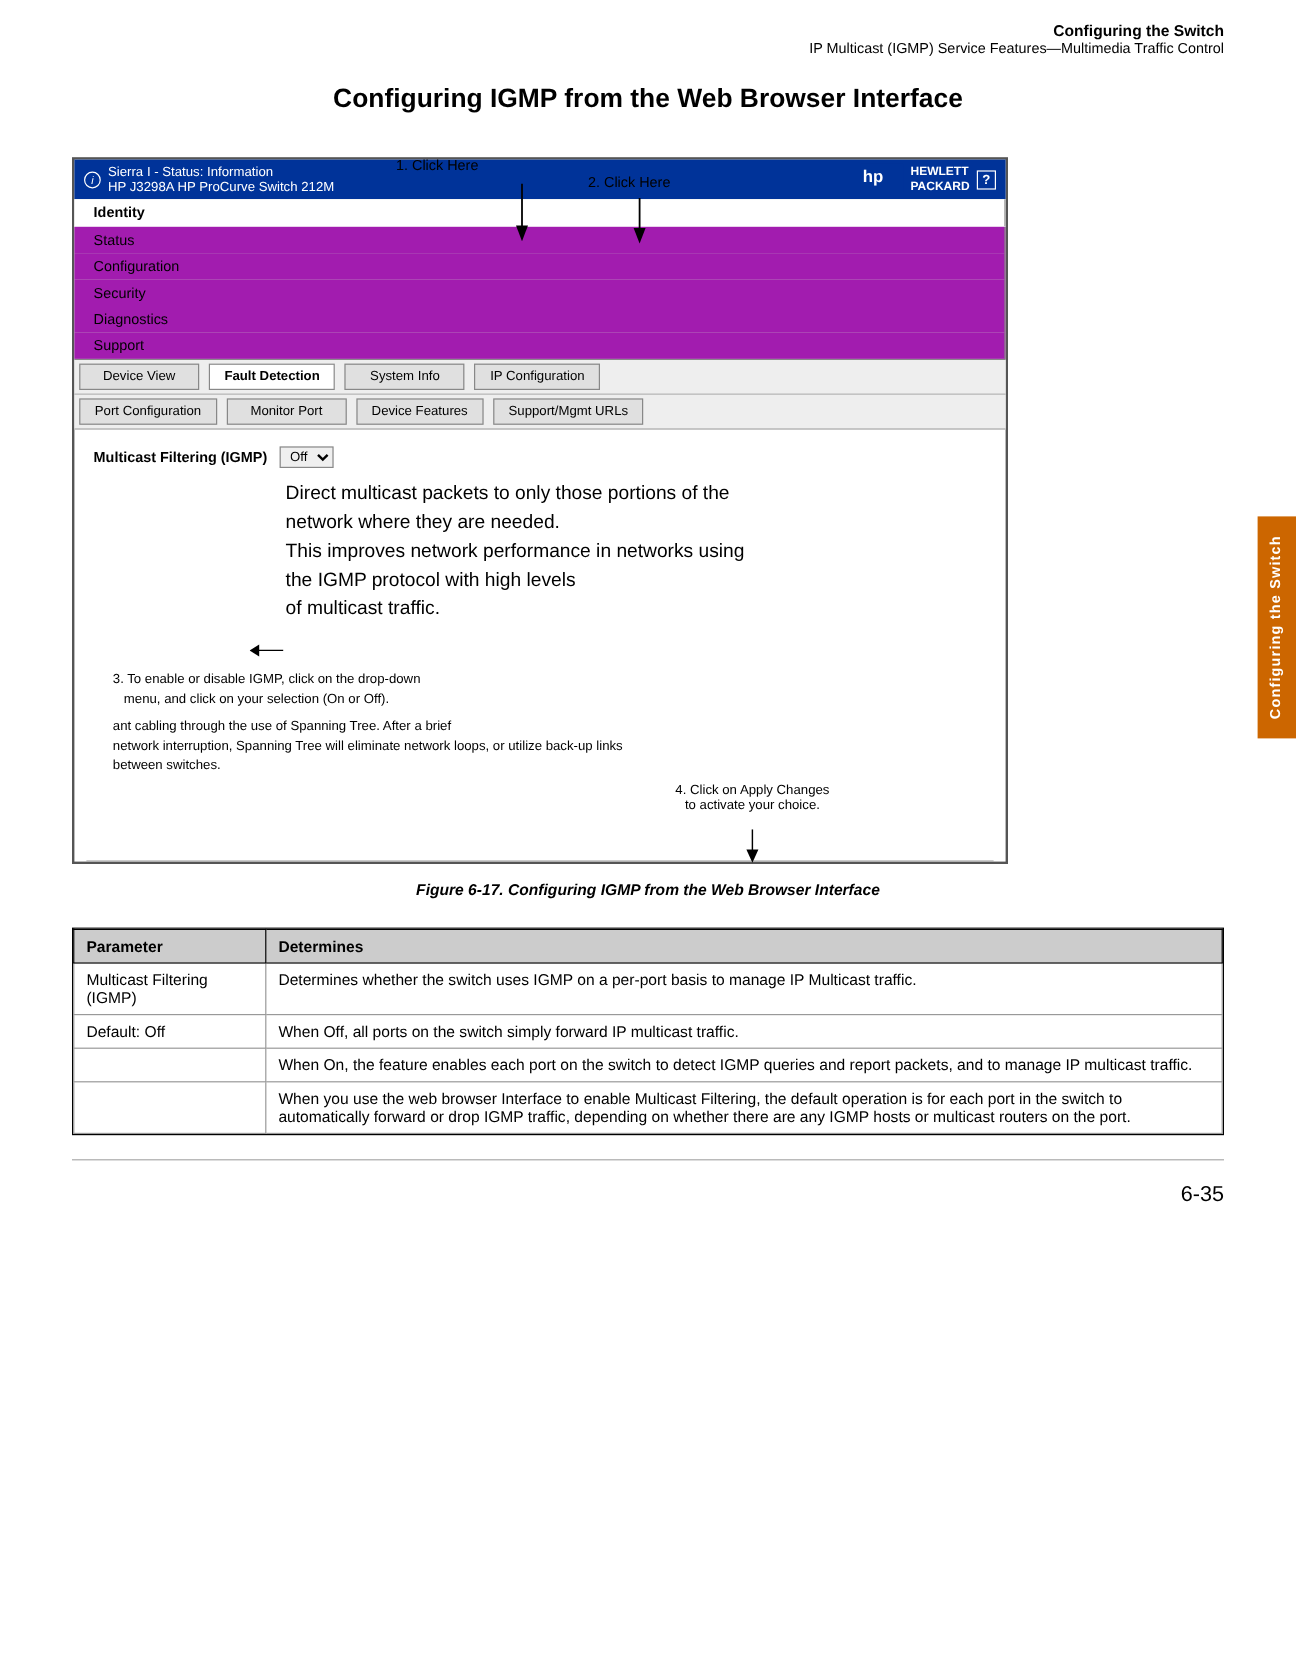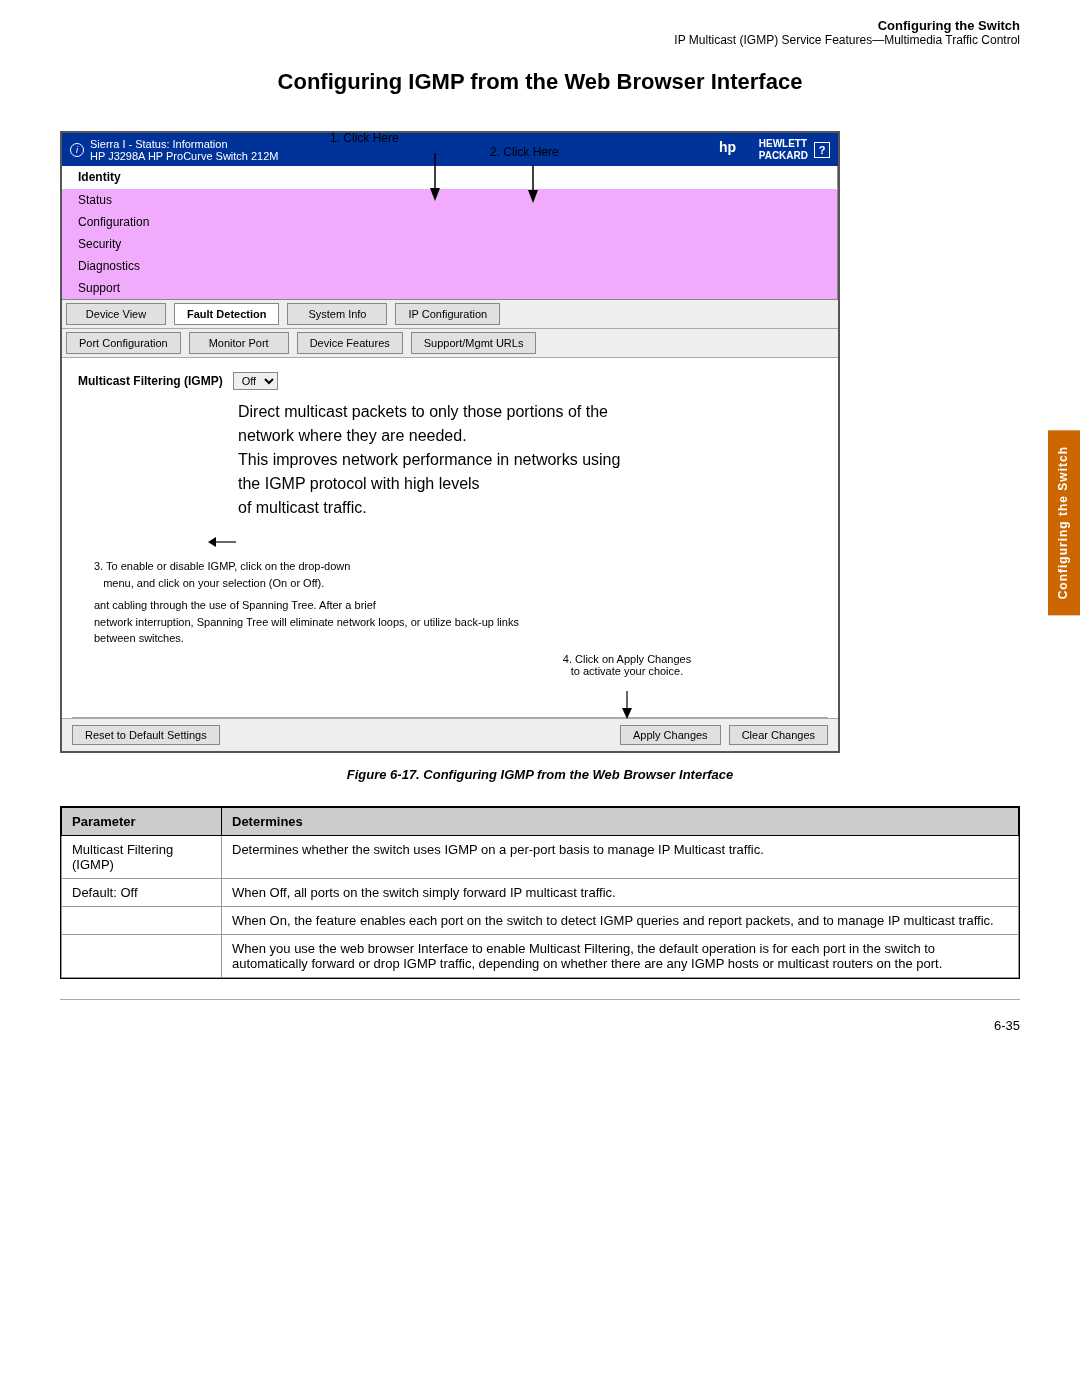--- a/index.html
+++ b/index.html
@@ -116,21 +116,21 @@
       display: flex;
       background: #cccccc;
       border-bottom: 1px solid #888;
       flex-direction: column;
     }
     .nav-tab {
       padding: 4px 16px;
       font-size: 12px;
       border-right: 1px solid #888;
       cursor: pointer;
-      background: #f0abfc;
+      background: #a21caf;
     }
     .nav-tab.active {
       background: #ffffff;
       font-weight: bold;
       border-bottom: 1px solid white;
     }
 
     
     .btn-row {
       display: flex;
@@ -254,21 +254,21 @@
     .param-table tbody tr td:first-child {
       width: 160px;
       font-size: 13px;
       margin-left: 36px;
     }
 
     
     .page-number {
       text-align: right;
       padding: 10px 60px 20px;
-      font-size: 13px;
+      font-size: 18px;
     }
 
     
     .right-sidebar-tab {
       position: absolute;
       right: 0;
       top: 430px;
       width: 32px;
       background: #cc6600;
       color: white;
@@ -399,27 +399,20 @@
         <svg style="position:absolute;right:185px;top:38px;" width="20" height="30">
           <line x1="10" y1="0" x2="10" y2="22" stroke="#000" stroke-width="1.2"></line>
           <polygon points="5,17 10,28 15,17" fill="#000"></polygon>
         </svg>
       </div>
 
     </div>
 
     <hr style="border:none;border-top:1px solid #aaa;margin:0 10px;">
 
-    <div class="switch-bottom">
-      <button class="bottom-btn">Reset to Default Settings</button>
-      <div class="bottom-right-btns">
-        <button class="bottom-btn">Apply Changes</button>
-        <button class="bottom-btn">Clear Changes</button>
-      </div>
-    </div>
 
   </div>
 </div>
 
 <div class="figure-caption">
   <strong>Figure 6-17.  Configuring IGMP from the Web Browser Interface</strong>
 </div>
 
 <div class="param-table-wrapper">
   <table class="param-table">

